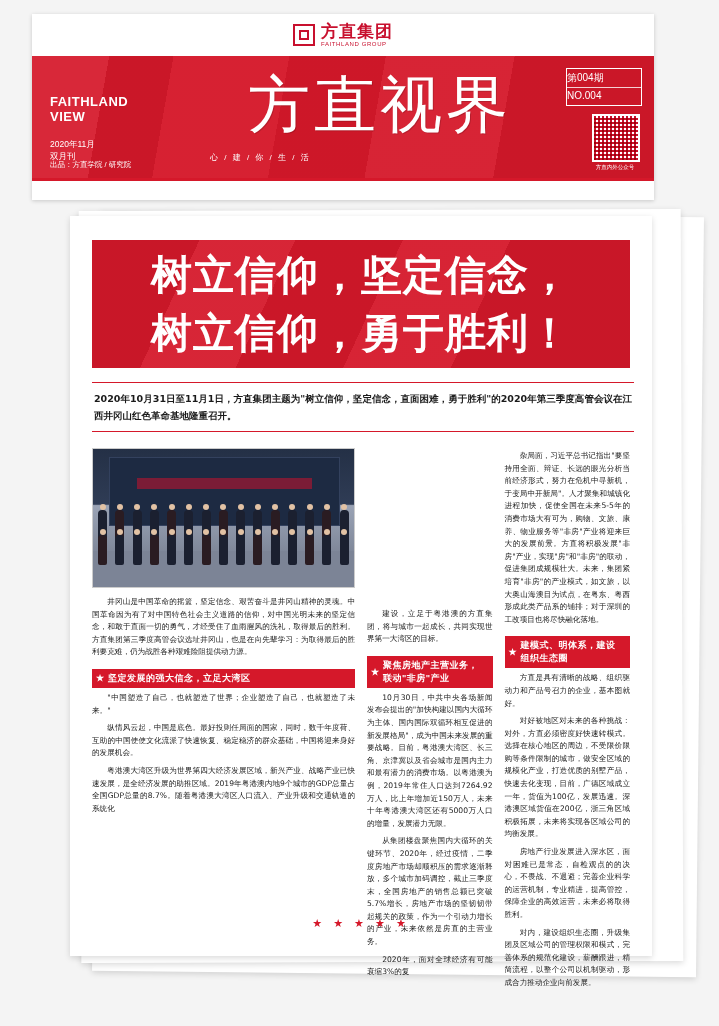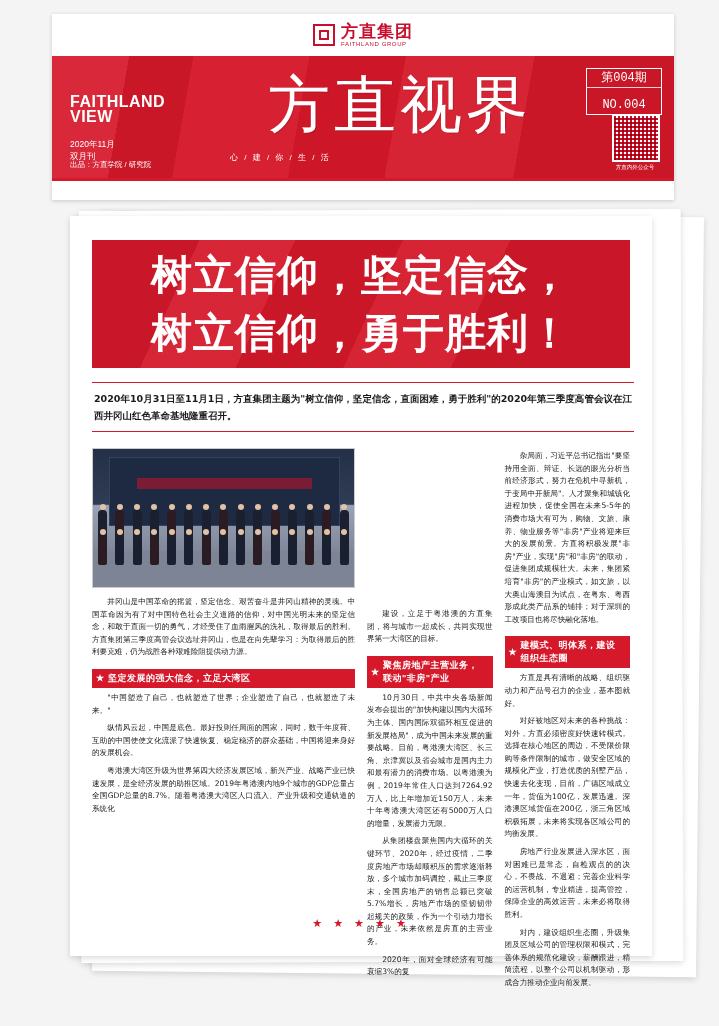--- a/index.html
+++ b/index.html
@@ -18,21 +18,21 @@
   
   #page {
     position: absolute;
     inset: 0;
     background: #f4f4f4;
   }
 
   
   .masthead {
     position: absolute;
-    left: 52px;
+    left: 32px;
     top: 14px;
     width: 622px;
     height: 186px;
     background: #ffffff;
     box-shadow: 0 1px 4px rgba(0,0,0,0.18);
   }
   .mh-logo-row {
     height: 42px;
     display: flex;
     align-items: center;
@@ -76,21 +76,21 @@
       linear-gradient(100deg, rgba(255,255,255,0.07) 0 12%, rgba(0,0,0,0.05) 12% 22%, rgba(255,255,255,0.04) 22% 40%, rgba(0,0,0,0.04) 40% 55%, rgba(255,255,255,0.05) 55% 75%, rgba(0,0,0,0.05) 75% 100%);
     overflow: hidden;
   }
   .mh-left {
     position: absolute;
     left: 18px;
     top: 38px;
     color: #ffffff;
   }
   .mh-en1 {
-    font-size: 16px;
+    font-size: 13px;
     font-weight: bold;
     letter-spacing: 0.5px;
     line-height: 15px;
   }
   .mh-date {
     margin-top: 14px;
     font-size: 8.5px;
     line-height: 12px;
   }
   .mh-pub {
@@ -123,30 +123,29 @@
     font-size: 8px;
     letter-spacing: 2px;
   }
   .mh-issue-box {
     position: absolute;
     right: 12px;
     top: 12px;
     width: 74px;
     border: 1px solid #ffffff;
     color: #ffffff;
-    text-align: center;
-    font-size: 12px;
+    text-align: left;
+    font-size: 10px;
     padding: 3px 0;
     line-height: 12px;
-    font-family: Liberation Mono, monospace;
   }
   .mh-issue-box .l2 {
     border-top: 1px solid rgba(255,255,255,0.8);
     margin-top: 3px;
-    padding-top: 11px;
+    padding-top: 2px;
   }
   .mh-qr {
     position: absolute;
     right: 14px;
     top: 58px;
     width: 48px;
     height: 48px;
     background:
       repeating-linear-gradient(0deg, #c8102e 0 2px, #ffffff 2px 4px),
       repeating-linear-gradient(90deg, #c8102e 0 2px, rgba(255,255,255,0.4) 2px 4px);

